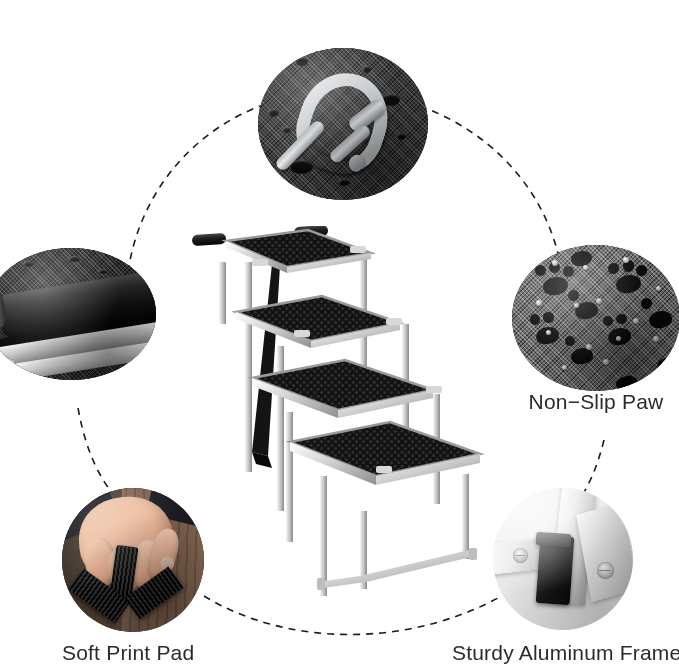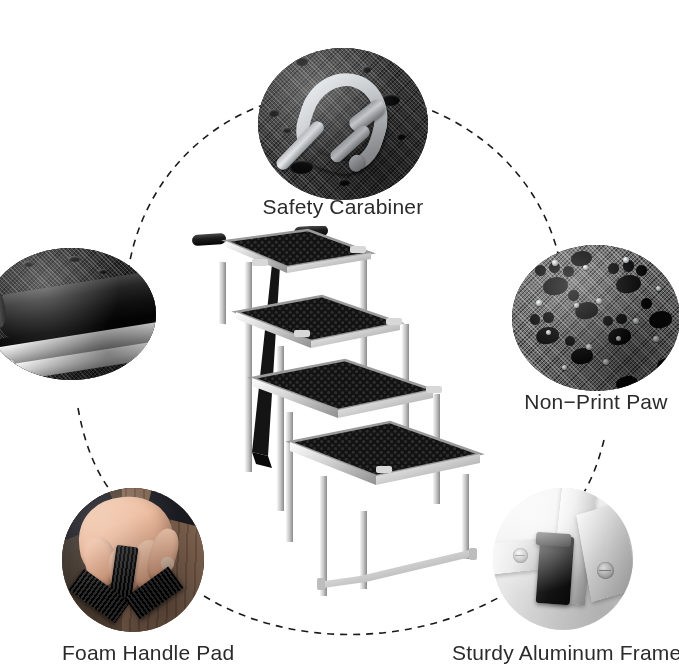--- a/index.html
+++ b/index.html
@@ -296,21 +296,20 @@
       <div class="hookwrap">
         <div class="hook-arc" style="left:8%;top:4%;"></div>
         <div class="hook-leg" style="left:11%;top:58%;transform:rotate(26deg);"></div>
         <div class="hook-sleeve" style="left:62%;top:20%;transform:rotate(34deg);"></div>
         <div class="hook-leg" style="left:56%;top:48%;height:48px;transform:rotate(30deg);"></div>
         <div class="hook-tip" style="left:66%;top:80%;"></div>
       </div>
     </div>
     <div class="shade"></div>
   </div>
-  <div class="label" style="left:257px;top:194px;width:172px;text-align:center;">Safety Carabiner</div>
 
   <div class="circle" style="left:-14px;top:248px;width:170px;height:132px;">
     <div class="inner mesh-dark" style="background-color:#2c2c2c;"></div>
     <div class="droplet" style="left:22%;top:10%;width:10px;height:6px;"></div>
     <div class="droplet" style="left:48%;top:6%;width:12px;height:6px;"></div>
     <div class="droplet" style="left:66%;top:16%;width:9px;height:5px;"></div>
     <div class="blackedge"></div>
     <div class="foamroll"></div>
     <div class="foamcap"></div>
     <div class="alubar"></div>
@@ -376,21 +375,21 @@
     <div class="bead" style="left:72%;top:50%;width:6px;height:6px;"></div>
     <div class="bead" style="left:20%;top:58%;width:5px;height:5px;"></div>
     <div class="bead" style="left:44%;top:68%;width:6px;height:6px;"></div>
     <div class="bead" style="left:62%;top:62%;width:5px;height:5px;"></div>
     <div class="bead" style="left:84%;top:62%;width:6px;height:6px;"></div>
     <div class="bead" style="left:30%;top:82%;width:5px;height:5px;"></div>
     <div class="bead" style="left:54%;top:78%;width:6px;height:6px;"></div>
     <div class="shade"></div>
   </div>
   <div class="label two-line" style="left:508px;top:388px;width:176px;">
-    <span>Non−Print Paw</span><br>
+    <span>Non−Slip Paw</span><br>
   </div>
 
   <div class="circle" style="left:62px;top:488px;width:142px;height:144px;">
     <div class="wood"></div>
     <div class="wood-dark"></div>
 
     <div style="position:absolute;left:-6%;top:-4%;width:42%;height:34%;
                 background:#1b1b22;transform:rotate(-22deg);"></div>
     <div style="position:absolute;left:62%;top:-6%;width:46%;height:30%;
                 background:#1b1b22;transform:rotate(14deg);"></div>
@@ -403,21 +402,21 @@
     <div class="thumbnail" style="left:70%;top:48%;"></div>
 
     <div class="webbing" style="left:36%;top:40%;width:22px;height:36%;
          transform:rotate(8deg);border-radius:3px;"></div>
     <div class="webbing" style="left:6%;top:66%;width:40%;height:26px;
          transform:rotate(36deg);"></div>
     <div class="webbing" style="left:46%;top:64%;width:38%;height:26px;
          transform:rotate(-36deg);"></div>
     <div class="shade" style="background:radial-gradient(circle at 30% 24%,rgba(255,255,255,.18),rgba(255,255,255,0) 50%),radial-gradient(circle at 76% 84%,rgba(0,0,0,.35),rgba(0,0,0,0) 62%);"></div>
   </div>
-  <div class="label" style="left:62px;top:640px;">Foam Handle Pad</div>
+  <div class="label" style="left:62px;top:640px;">Soft Print Pad</div>
 
   <div class="circle" style="left:493px;top:488px;width:140px;height:142px;background:#f0f0f0;">
     <div class="inner" style="background:linear-gradient(150deg,#fdfdfd,#e4e4e4 55%,#cfcfcf);"></div>
 
     <div class="tube" style="left:-6%;top:36%;width:70%;height:22%;
          transform:rotate(-6deg);"></div>
 
     <div class="tube" style="left:46%;top:-14%;width:25%;height:96%;
          transform:rotate(6deg);
          background:linear-gradient(100deg,#ffffff,#ededed 34%,#c4c4c4 72%,#9c9c9c);"></div>

